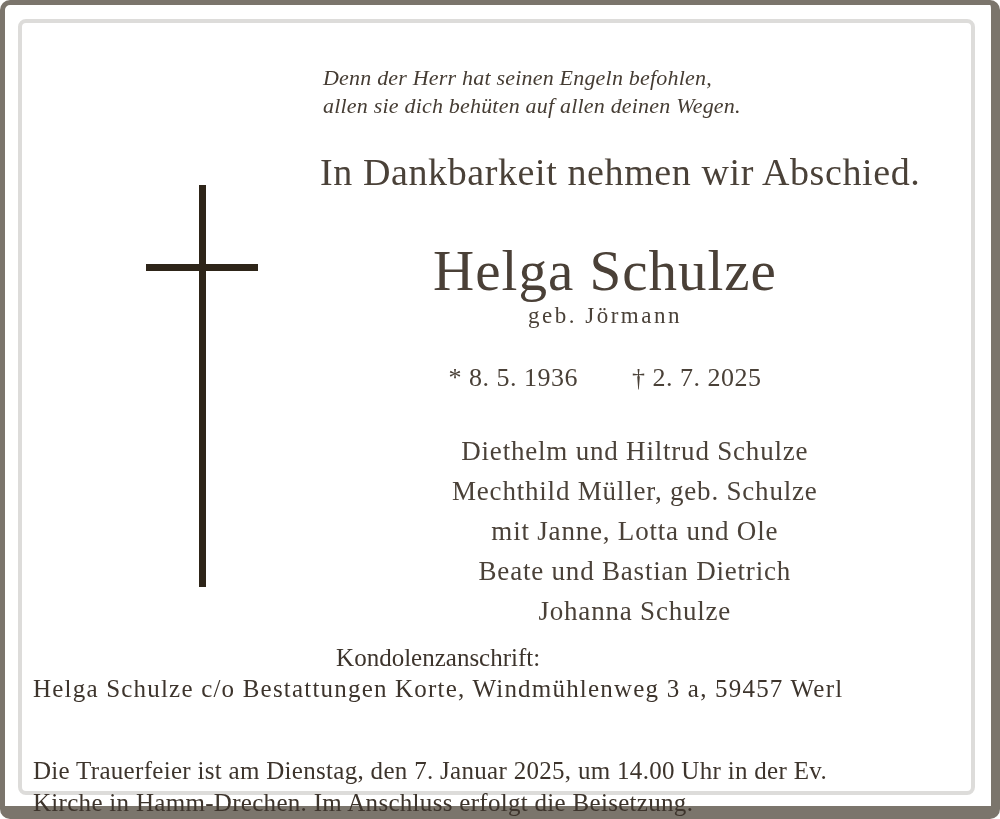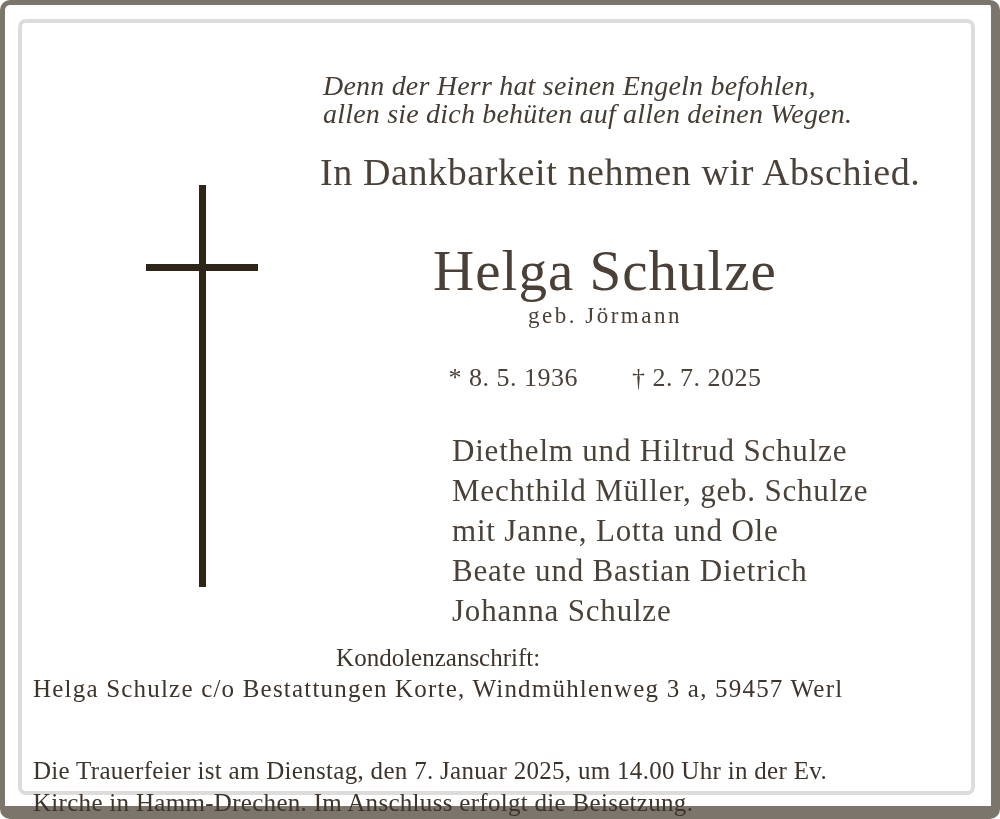--- a/index.html
+++ b/index.html
@@ -22,23 +22,23 @@
     pointer-events: none;
   }
   .inner-frame {
     position: absolute;
     left: 18px; top: 19px; right: 25px; bottom: 24px;
     border: 4px solid #dddcda;
     border-radius: 8px;
     pointer-events: none;
   }
   .quote {
-    position: absolute; left: 323px; top: 72px;
+    position: absolute; left: 323px; top: 64px;
     font-style: italic;
-    font-size: 28px; line-height: 28px;
+    font-size: 22px; line-height: 28px;
     letter-spacing: 0.2px;
     color: #453c33;
   }
   .intro {
     position: absolute; left: 320px; top: 150px;
     font-size: 38px;
     letter-spacing: 0.6px;
   }
   .center-col {
     position: absolute; left: 305px; top: 0;
@@ -59,23 +59,24 @@
   }
   .dates {
     position: absolute; left: 0; top: 364px; width: 600px;
     font-size: 26px; line-height: 1.1;
     display: flex; justify-content: center; gap: 54px;
     letter-spacing: 0.5px;
     align-items: center;
   }
   .mourners {
     position: absolute; left: 452px; top: 431px;
-    font-size: 31px; line-height: 40px;
+    font-size: 27px; line-height: 40px;
     letter-spacing: 0.8px;
     white-space: nowrap;
+    text-align: center;
   }
   .condolence {
     position: absolute; left: 33px; top: 642px;
     font-size: 25px; line-height: 31px;
     color: #3d342c;
     white-space: nowrap;
     text-align: center;
   }
   .condolence .address { letter-spacing: 1.2px; }
   .funeral {

